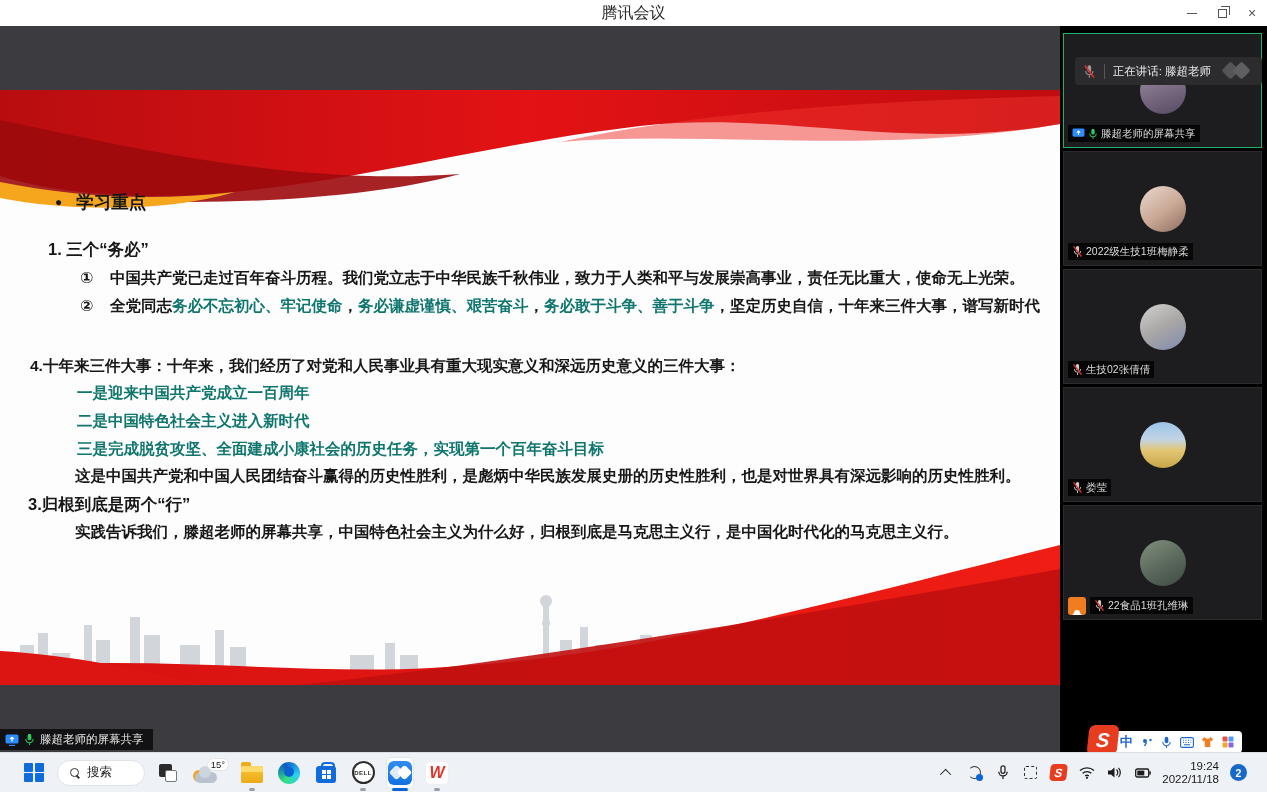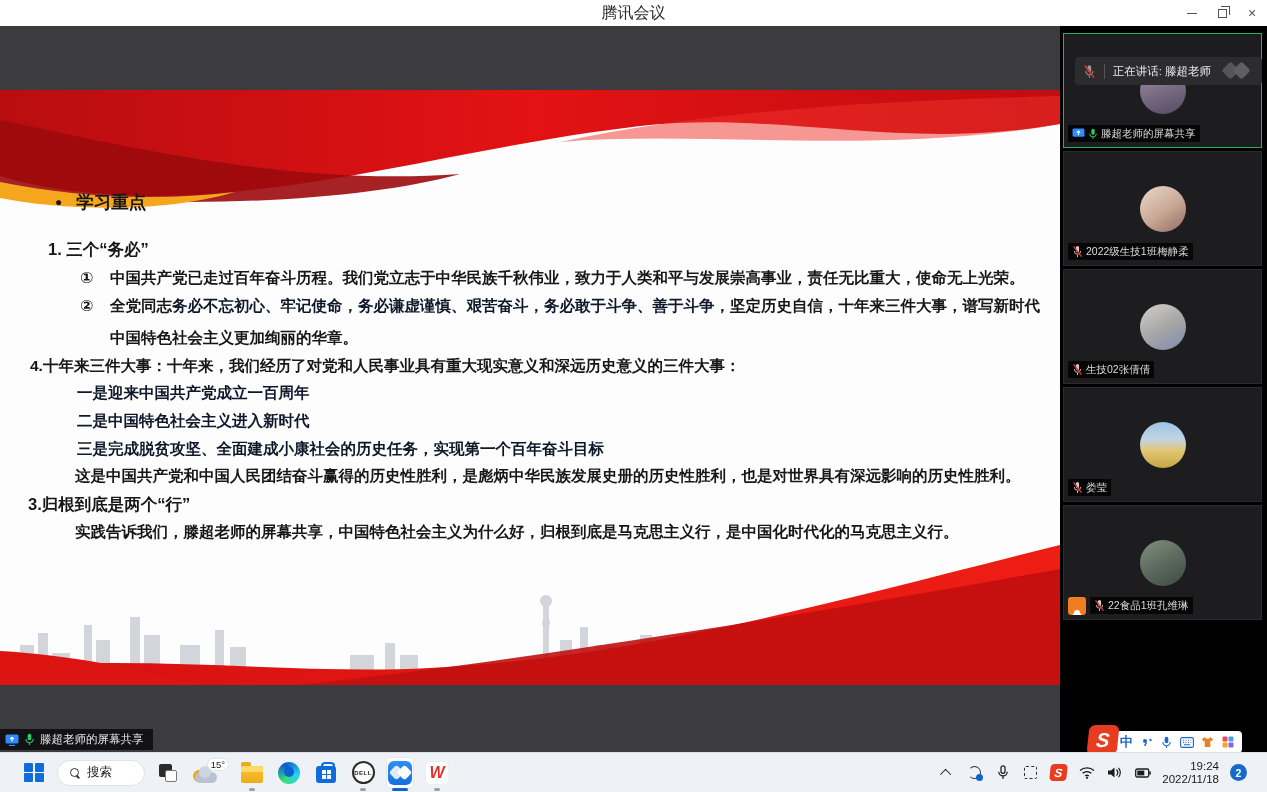--- a/index.html
+++ b/index.html
@@ -19,21 +19,21 @@
 
   
   .main { display:flex; height:726px; }
   .share { position:relative; flex:1; background:#3b3b40; overflow:hidden; }
 
   
   .slide { position:absolute; top:64px; left:0; right:0; height:595px; background:#fdfdfd; overflow:hidden; }
   .ribbon-top { position:absolute; top:0; left:0; width:100%; height:135px; }
   .ribbon-bottom { position:absolute; bottom:0; left:0; width:100%; height:180px; }
   .sline { position:absolute; white-space:nowrap; font-weight:700; color:#171717; font-size:15.5px; line-height:20px; }
-  .sline .red, .red { color:#0f172a; }
+  .sline .red, .red { color:#0f766e; }
   .s-heading { font-size:17.5px; }
   .s-heading .bullet { font-size:12px; vertical-align:2px; margin-right:14px; }
   .s-title { font-size:16.5px; }
   .marker { display:inline-block; width:30px; }
 
   
   .share-badge { position:absolute; left:0; top:703px; height:21px; background:rgba(12,12,14,.88);
     display:flex; align-items:center; gap:5px; padding:0 9px 0 5px; color:#e8e8e8; font-size:11.5px; z-index:5; }
 
   
@@ -205,21 +205,20 @@
         <div class="sline s-heading" style="left:55px; top:102px;">
           <span class="bullet">●</span><span>学习重点</span>
         </div>
         <div class="sline s-title" style="left:48px; top:149px;">1. 三个“务必”</div>
         <div class="sline" style="left:80px; top:178px;">
           <span class="marker">①</span><span>中国共产党已走过百年奋斗历程。我们党立志于中华民族千秋伟业，致力于人类和平与发展崇高事业，责任无比重大，使命无上光荣。</span>
         </div>
         <div class="sline" style="left:80px; top:206px;">
           <span class="marker">②</span><span>全党同志</span><span class="red">务必不忘初心、牢记使命</span><span>，</span><span class="red">务必谦虚谨慎、艰苦奋斗</span><span>，</span><span class="red">务必敢于斗争、善于斗争</span><span>，坚定历史自信，十年来三件大事，谱写新时代</span>
         </div>
-        <div class="sline" style="left:110px; top:238px;">中国特色社会主义更加绚丽的华章。</div>
         <div class="sline" style="left:30px; top:266px;">4.十年来三件大事：十年来，我们经历了对党和人民事业具有重大现实意义和深远历史意义的三件大事：</div>
         <div class="sline red" style="left:77px; top:293px;">一是迎来中国共产党成立一百周年</div>
         <div class="sline red" style="left:77px; top:321px;">二是中国特色社会主义进入新时代</div>
         <div class="sline" style="left:75px; top:376px;">这是中国共产党和中国人民团结奋斗赢得的历史性胜利，是彪炳中华民族发展史册的历史性胜利，也是对世界具有深远影响的历史性胜利。</div>
         <div class="sline red" style="left:77px; top:349px;">三是完成脱贫攻坚、全面建成小康社会的历史任务，实现第一个百年奋斗目标</div>
         <div class="sline s-title" style="left:28px; top:404px;">3.归根到底是两个“行”</div>
         <div class="sline" style="left:75px; top:432px;">实践告诉我们，滕超老师的屏幕共享，中国特色社会主义为什么好，归根到底是马克思主义行，是中国化时代化的马克思主义行。</div>
       </div>
 
       <div class="share-badge">

